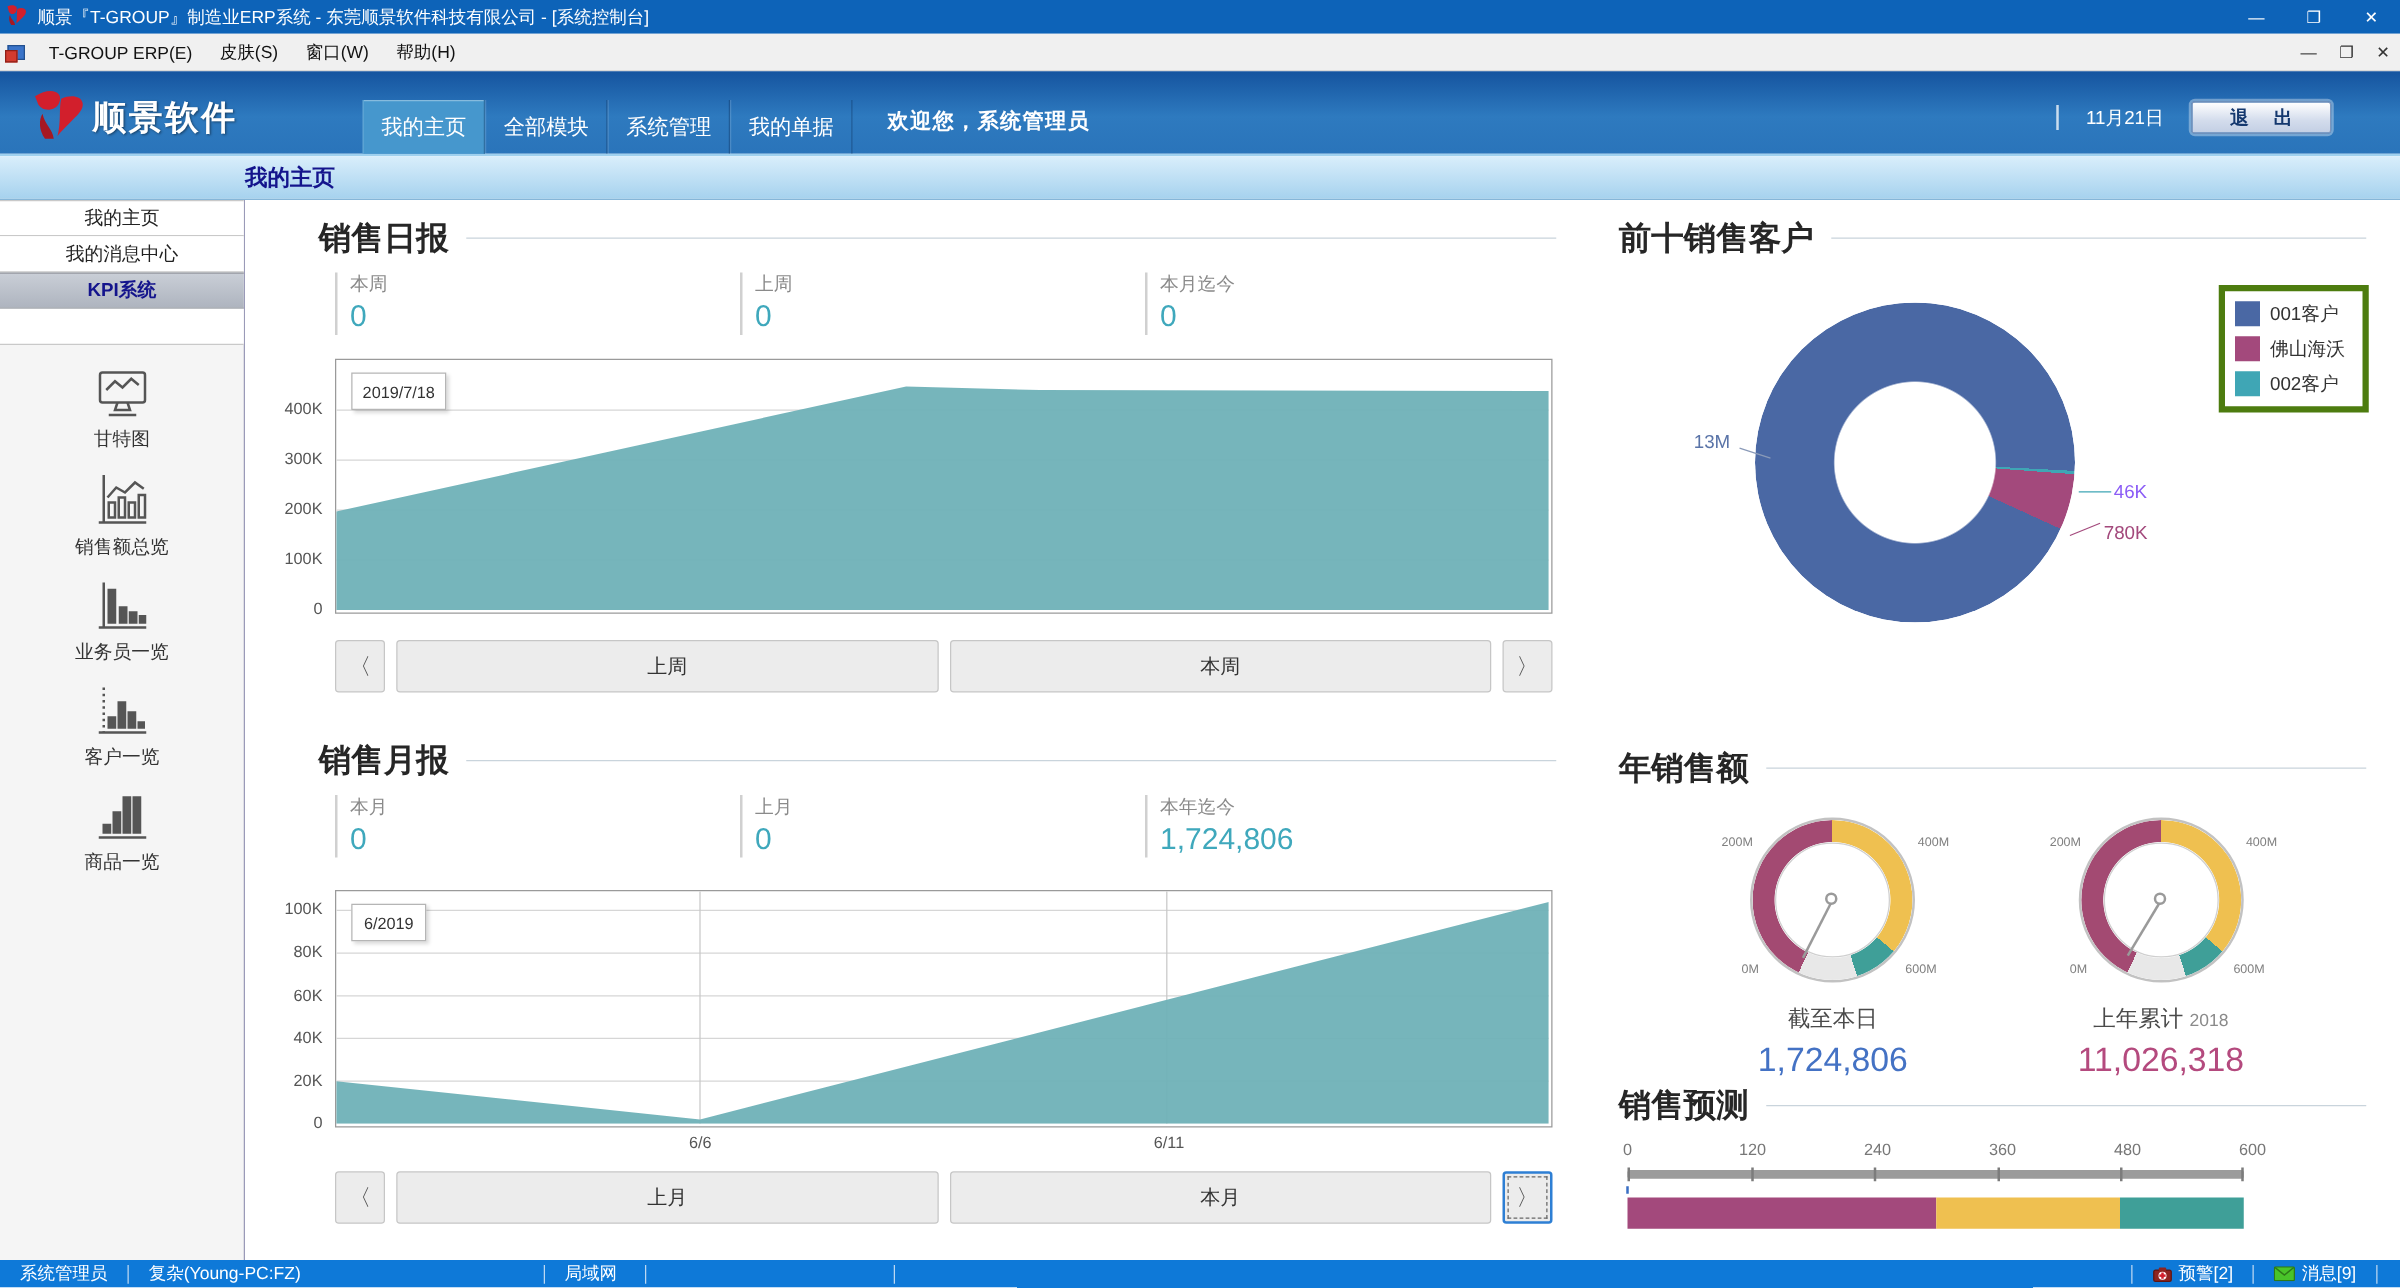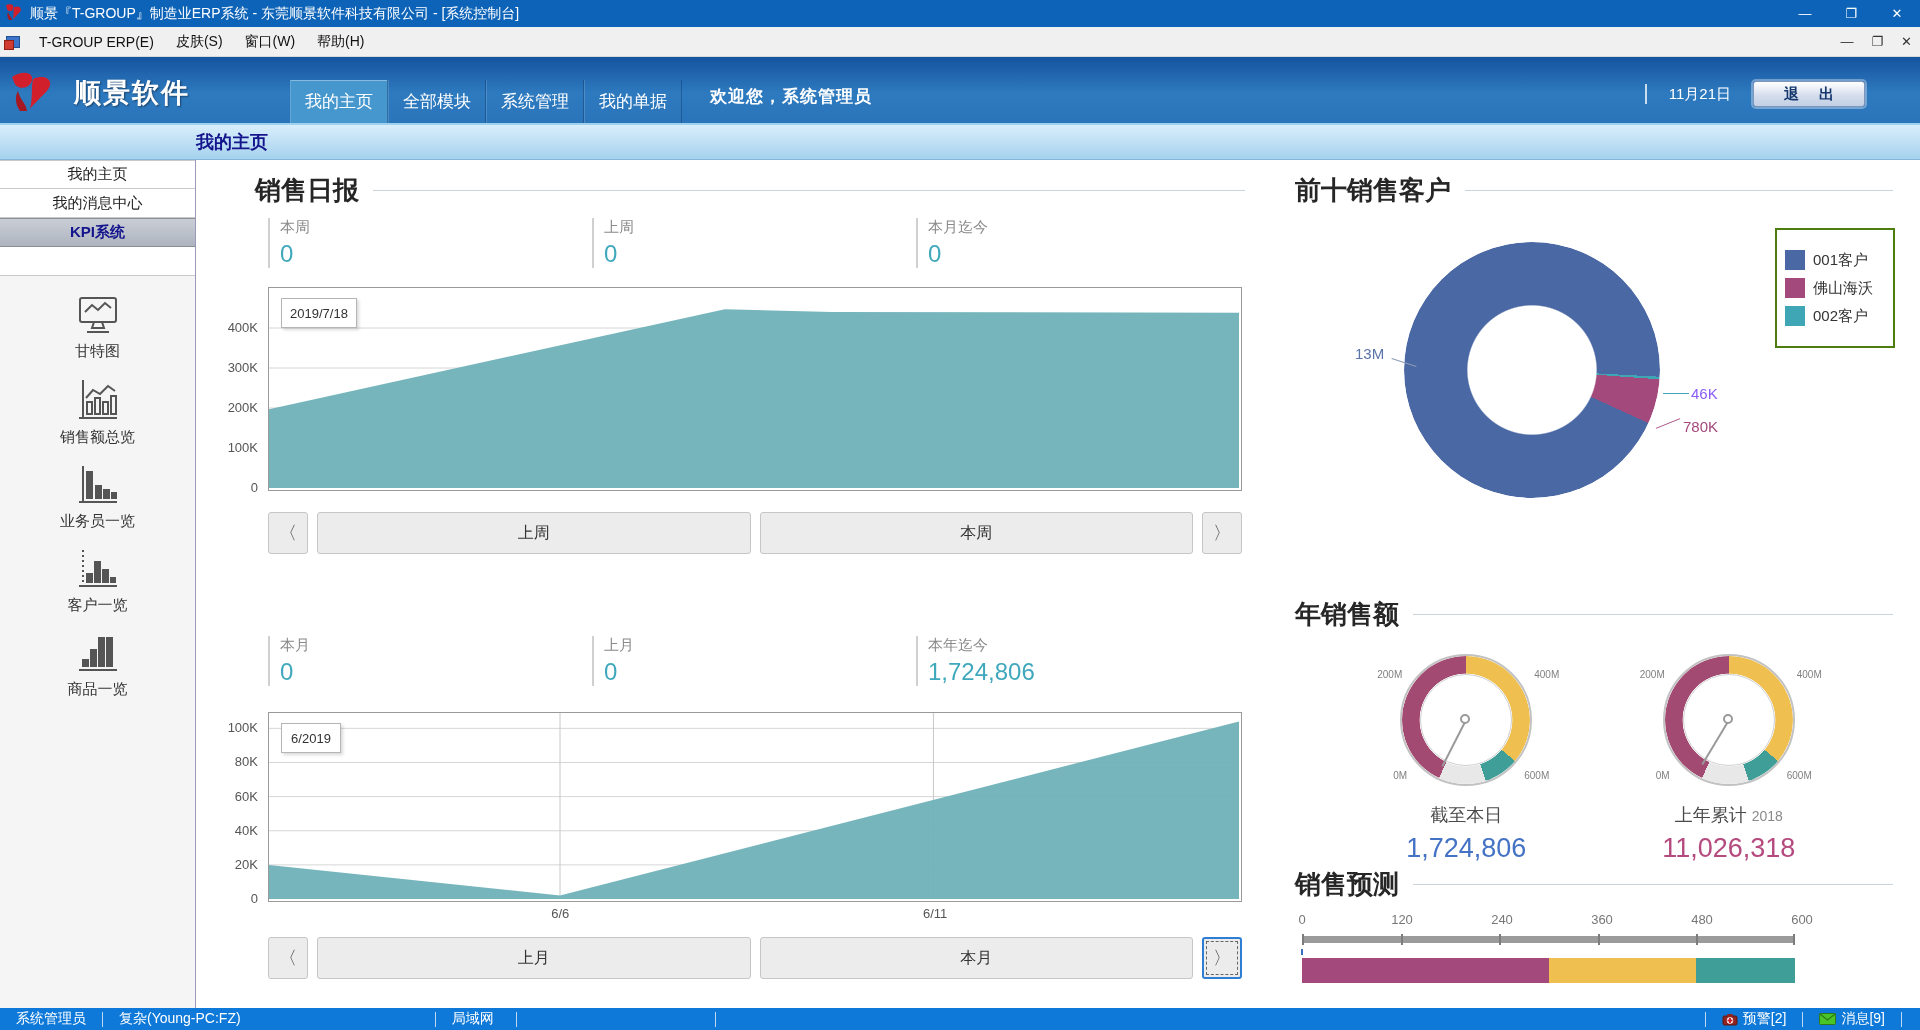--- a/index.html
+++ b/index.html
@@ -12,21 +12,21 @@
   .win-btns { position:absolute; right:0; top:0; height:27px; display:flex; }
   .win-btn { width:46px; height:27px; display:flex; align-items:center; justify-content:center; color:#fff; font-size:13px; }
   
   .menubar { position:absolute; left:0; top:27px; width:1920px; height:30px; background:#f0f0f0; display:flex; align-items:center; font-size:14px; color:#111; border-bottom:1px solid #d8d8d8; }
   .menuicon { width:14px; height:12px; margin:0 8px 0 6px; position:relative; background:#3b74c9; border:1px solid #23508f; }
   .menuicon:after { content:""; position:absolute; left:-3px; bottom:-3px; width:8px; height:8px; background:#d23b2f; border:1px solid #8f1f17; }
   .menu-item { padding:4px 11px; }
   .menubar-winbtns { position:absolute; right:8px; display:flex; gap:18px; color:#333; font-size:13px; }
   
   .header { position:absolute; left:0; top:57px; width:1920px; height:68px; background:linear-gradient(#15549f, #2e7abf 55%, #2a74ba); border-bottom:2px solid #9fd0ee; }
-  .brand { position:absolute; left:6px; top:12px; display:flex; align-items:center; gap:16px; }
+  .brand { position:absolute; left:22px; top:12px; display:flex; align-items:center; gap:0; }
   .brand-name { color:#fff; font-size:27px; font-weight:bold; letter-spacing:2px; text-shadow:1px 1px 2px rgba(0,0,0,.45); }
   .nav-tabs { position:absolute; left:290px; bottom:0; height:43px; display:flex; }
   .nav-tab { min-width:94px; padding:0 14px; display:flex; align-items:center; justify-content:center; color:#fff; font-size:17px; border-right:1px solid rgba(10,40,80,.35); border-left:1px solid rgba(255,255,255,.15); }
   .nav-tab.active { background:var(--tab-active,#4697cd); box-shadow:inset 0 1px 0 rgba(255,255,255,.35); }
   .welcome { position:absolute; left:710px; top:28px; color:#fff; font-size:17px; font-weight:bold; letter-spacing:1px; }
   .hdr-right { position:absolute; right:55px; top:24px; display:flex; align-items:center; gap:22px; }
   .hdr-sep { width:2px; height:20px; background:rgba(255,255,255,.75); }
   .hdr-date { color:#fff; font-size:15px; }
   .logout-btn { width:112px; height:26px; background:linear-gradient(#ffffff,#d3dcec 60%, #c3cfe4); border:1px solid #7e96bc; border-radius:3px; box-shadow:0 0 0 2px rgba(255,255,255,.35); color:#14386e; font-size:15px; font-weight:bold; letter-spacing:8px; display:flex; align-items:center; justify-content:center; padding-left:8px; }
   
@@ -67,21 +67,21 @@
   .btn-row { position:absolute; left:58px; width:974px; height:42px; display:flex; gap:9px; }
   .nav-sq { width:40px; background:#ececec; border:1px solid #c6c6c6; border-radius:3px; display:flex; align-items:center; justify-content:center; font-size:18px; color:#555; }
   .nav-wide { flex:1; background:#ececec; border:1px solid #c6c6c6; border-radius:3px; display:flex; align-items:center; justify-content:center; font-size:16px; color:#333; }
   .nav-sq.focused { border:2px solid #2e7fd4; outline:1px dashed #666; outline-offset:-5px; }
   
   .donut-panel { position:absolute; left:0; top:45px; width:605px; height:385px; }
   .donut { position:absolute; left:109px; top:32px; width:256px; height:256px; border-radius:50%;
            -webkit-mask:radial-gradient(closest-side, transparent 50%, #000 51%); mask:radial-gradient(closest-side, transparent 50%, #000 51%); }
   .donut-label { position:absolute; font-size:15px; }
   .leader { position:absolute; height:1px; }
-  .legend { position:absolute; right:5px; top:18px; width:120px; background:#fff; border:2px solid #4d7c0f; padding:20px 8px; display:flex; flex-direction:column; gap:8px; }
+  .legend { position:absolute; right:5px; top:18px; width:120px; background:#fff; border:5px solid #4d7c0f; padding:8px 8px; display:flex; flex-direction:column; gap:8px; }
   .legend-row { display:flex; align-items:center; gap:8px; font-size:15px; color:#333; }
   .legend-swatch { width:20px; height:20px; }
   
   .gauge-row { position:absolute; top:480px; left:0; width:605px; display:flex; justify-content:space-around; padding:0 40px; }
   .gauge-box { width:210px; display:flex; flex-direction:column; align-items:center; }
   .gauge { position:relative; width:150px; height:150px; }
   .gauge-ring { position:absolute; left:11px; top:11px; width:128px; height:128px; border-radius:50%;
       background:conic-gradient(var(--gauge-yellow) 0deg 130deg, var(--gauge-teal) 130deg 162deg, #e8e8e8 162deg 205deg, var(--gauge-magenta) 205deg 360deg);
       -webkit-mask:radial-gradient(closest-side, transparent 72%, #000 73%); mask:radial-gradient(closest-side, transparent 72%, #000 73%); }
   .gauge-outline-o { position:absolute; left:9px; top:9px; width:132px; height:132px; border-radius:50%; border:2px solid #c2c2c2; }
@@ -282,20 +282,24 @@
           <polygon points="0,200 0.0,121.2 455.9,21.2 562.6,24.0 970.0,24.8 970,200" fill="#6fb1b7" fill-opacity="0.95"></polygon>
         </svg>
       </div>
     <div class="btn-row" style="top:347px;">
       <div class="nav-sq">〈</div>
       <div class="nav-wide">上周</div>
       <div class="nav-wide">本周</div>
       <div class="nav-sq">〉</div>
     </div>
 
+    <div class="sec-title" style="position:absolute; left:45px; top:426px; width:990px;">
+      <span class="t">销售月报</span>
+      <span class="rule"></span>
+    </div>
     <div class="stats" style="top:471px;">
       <div class="stat">
         <div class="lbl">本月</div>
         <div class="val">0</div>
       </div>
       <div class="stat">
         <div class="lbl">上月</div>
         <div class="val">0</div>
       </div>
       <div class="stat">

